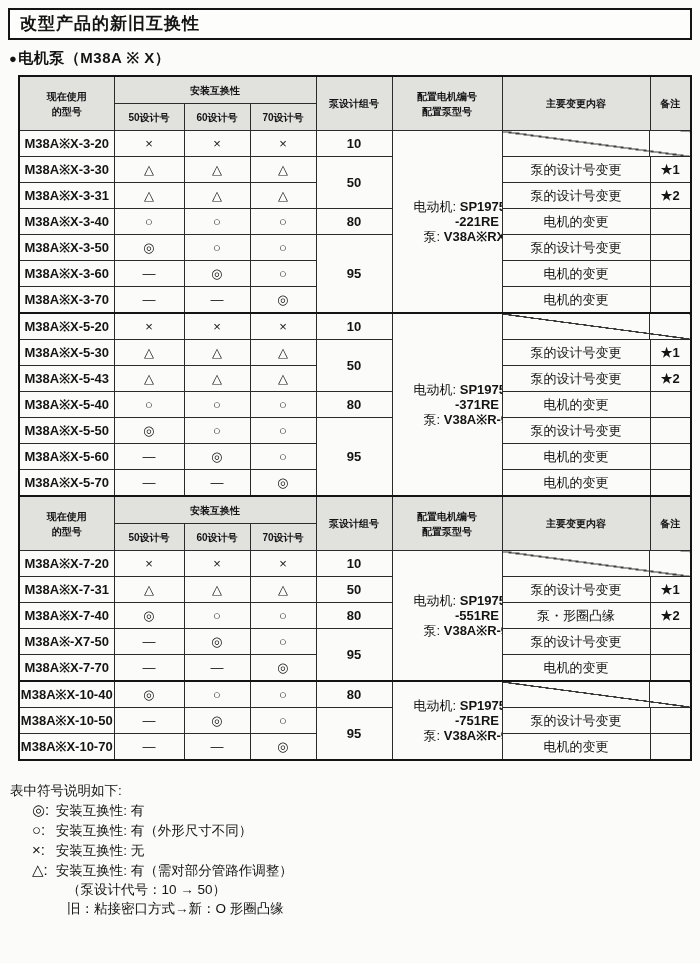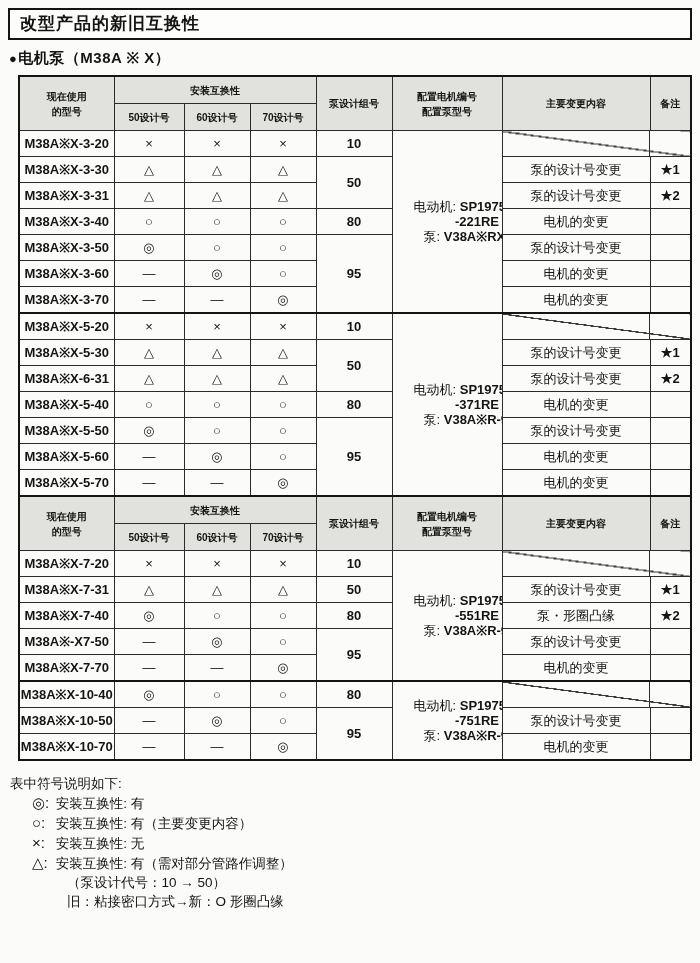--- a/index.html
+++ b/index.html
@@ -55,21 +55,21 @@
   td.diag{
     position:relative;
     background-image:linear-gradient(to top right,
       transparent calc(50% - 0.7px), #3a3a3a calc(50% - 0.7px),
       #3a3a3a calc(50% + 0.7px), transparent calc(50% + 0.7px));
   }
   td.diag .diag-divider{
     position:absolute;top:0;bottom:0;right:40px;width:1px;background:#2b2b2b;
   }
 
-  .footer{margin:13px 0 0 2px;font-size:13.5px;line-height:19px;}
+  .footer{margin:20px 0 0 2px;font-size:13.5px;line-height:19px;}
   .legend-title{padding-left:0;}
   .legend-item{padding-left:22px;}
   .legend-item .lsym{font-size:15px;display:inline-block;min-width:20px;}
   .note{white-space:nowrap;}
   .note.ind0{padding-left:2px;}
   .note.ind1{padding-left:40px;}
   .note.ind2{padding-left:57px;}
 </style>
 </head>
 <body>
@@ -191,21 +191,21 @@
         <tr>
           <td class="model-cell">M38A※X-5-30</td>
           <td class="sym-cell">△</td>
           <td class="sym-cell">△</td>
           <td class="sym-cell">△</td>
           <td class="group-cell" rowspan="2">50</td>
           <td class="change-cell">泵的设计号变更</td>
           <td class="remark-cell">★1</td>
         </tr>
         <tr>
-          <td class="model-cell">M38A※X-6-31</td>
+          <td class="model-cell">M38A※X-5-43</td>
           <td class="sym-cell">△</td>
           <td class="sym-cell">△</td>
           <td class="sym-cell">△</td>
           <td class="change-cell">泵的设计号变更</td>
           <td class="remark-cell">★2</td>
         </tr>
         <tr>
           <td class="model-cell">M38A※X-5-40</td>
           <td class="sym-cell">○</td>
           <td class="sym-cell">○</td>
@@ -334,21 +334,21 @@
           <td class="change-cell">电机的变更</td>
           <td class="remark-cell"></td>
         </tr>
       </tbody>
   </table>
 
   <div class="footer">
     <div class="legend-title">表中符号说明如下:</div>
     <div>
         <div class="legend-item"><span class="lsym">◎:</span><span> 安装互换性: 有</span></div>
-        <div class="legend-item"><span class="lsym">○:</span><span> 安装互换性: 有（主要变更内容）</span></div>
+        <div class="legend-item"><span class="lsym">○:</span><span> 安装互换性: 有（外形尺寸不同）</span></div>
         <div class="legend-item"><span class="lsym">×:</span><span> 安装互换性: 无</span></div>
         <div class="legend-item"><span class="lsym">△:</span><span> 安装互换性: 有（需对部分管路作调整）</span></div>
       </div>
     <div>
         <div class="note ind2">（泵设计代号：10 → 50）</div>
         <div class="note ind2">旧：粘接密口方式→新：O 形圈凸缘</div>
       </div>
   </div>
 
 </div>

